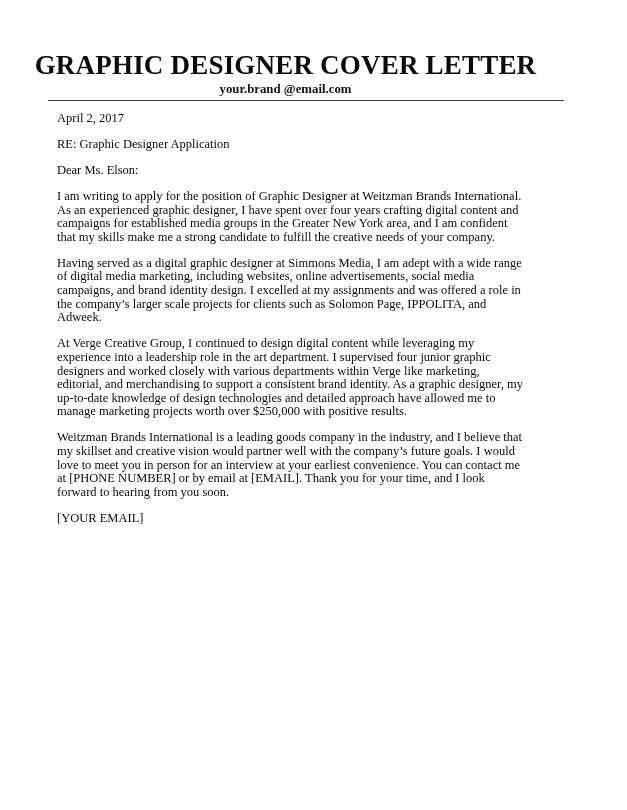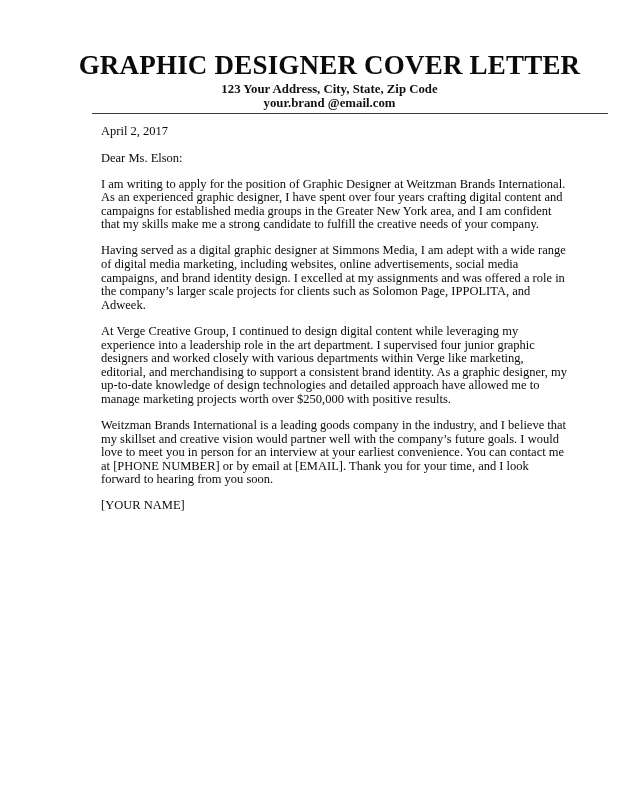--- a/index.html
+++ b/index.html
@@ -9,21 +9,20 @@
   }
   .page {
     position: relative;
     width: 571px;
     height: 810px;
     background: #ffffff;
     color: #000000;
     font-family: "Liberation Serif", "DejaVu Serif", serif;
     overflow: hidden;
     box-sizing: border-box;
-    margin-left: 44px;
   }
   .header {
     text-align: center;
     padding-top: 51px;
   }
   .title {
     font-size: 27px;
     font-weight: bold;
     line-height: 29px;
     margin: 0 0 3px 0;
@@ -56,31 +55,31 @@
     margin-bottom: 0;
   }
 </style>
 </head>
 <body>
 
 <div class="page">
 
   <div class="header">
     <div class="title">GRAPHIC DESIGNER COVER LETTER</div>
-    <div class="contact-line">123 Your Address, City, State, Zip Code</div>
     <div class="contact-line">your.brand @email.com</div>
   </div>
 
   <hr class="divider">
 
   <div class="letter-body">
 
     <div class="block">April 2, 2017</div>
 
 
+    <div class="block">RE: Graphic Designer Application</div>
 
     <div class="block">Dear Ms. Elson:</div>
 
     <div class="block">I am writing to apply for the position of Graphic Designer at Weitzman Brands International.
 As an experienced graphic designer, I have spent over four years crafting digital content and
 campaigns for established media groups in the Greater New York area, and I am confident
 that my skills make me a strong candidate to fulfill the creative needs of your company.</div>
 
     <div class="block">Having served as a digital graphic designer at Simmons Media, I am adept with a wide range
 of digital media marketing, including websites, online advertisements, social media
@@ -95,16 +94,16 @@
 up-to-date knowledge of design technologies and detailed approach have allowed me to
 manage marketing projects worth over $250,000 with positive results.</div>
 
     <div class="block">Weitzman Brands International is a leading goods company in the industry, and I believe that
 my skillset and creative vision would partner well with the company’s future goals. I would
 love to meet you in person for an interview at your earliest convenience. You can contact me
 at [PHONE NUMBER] or by email at [EMAIL]. Thank you for your time, and I look
 forward to hearing from you soon.</div>
 
 
-    <div class="block no-gap">[YOUR NAME]</div>
+    <div class="block no-gap">[YOUR EMAIL]</div>
 
   </div>
 </div>
 
 </body></html>

